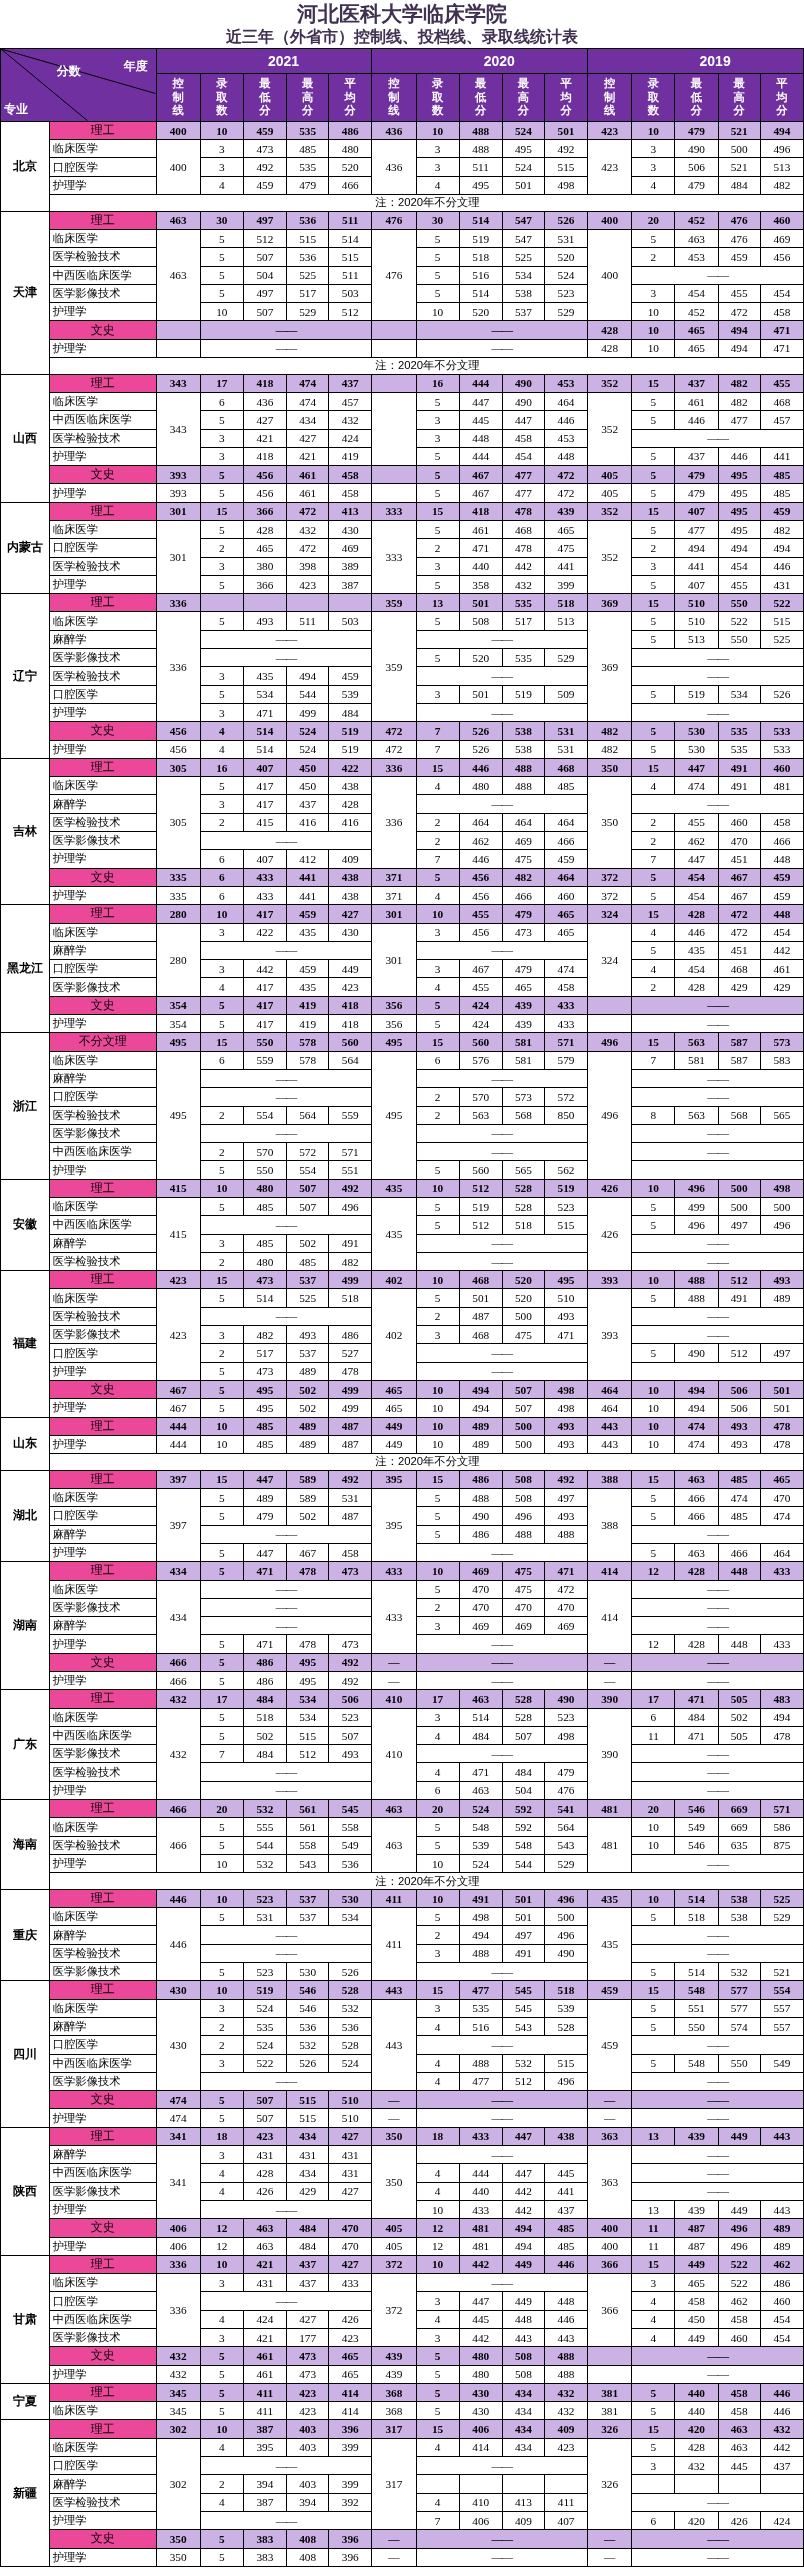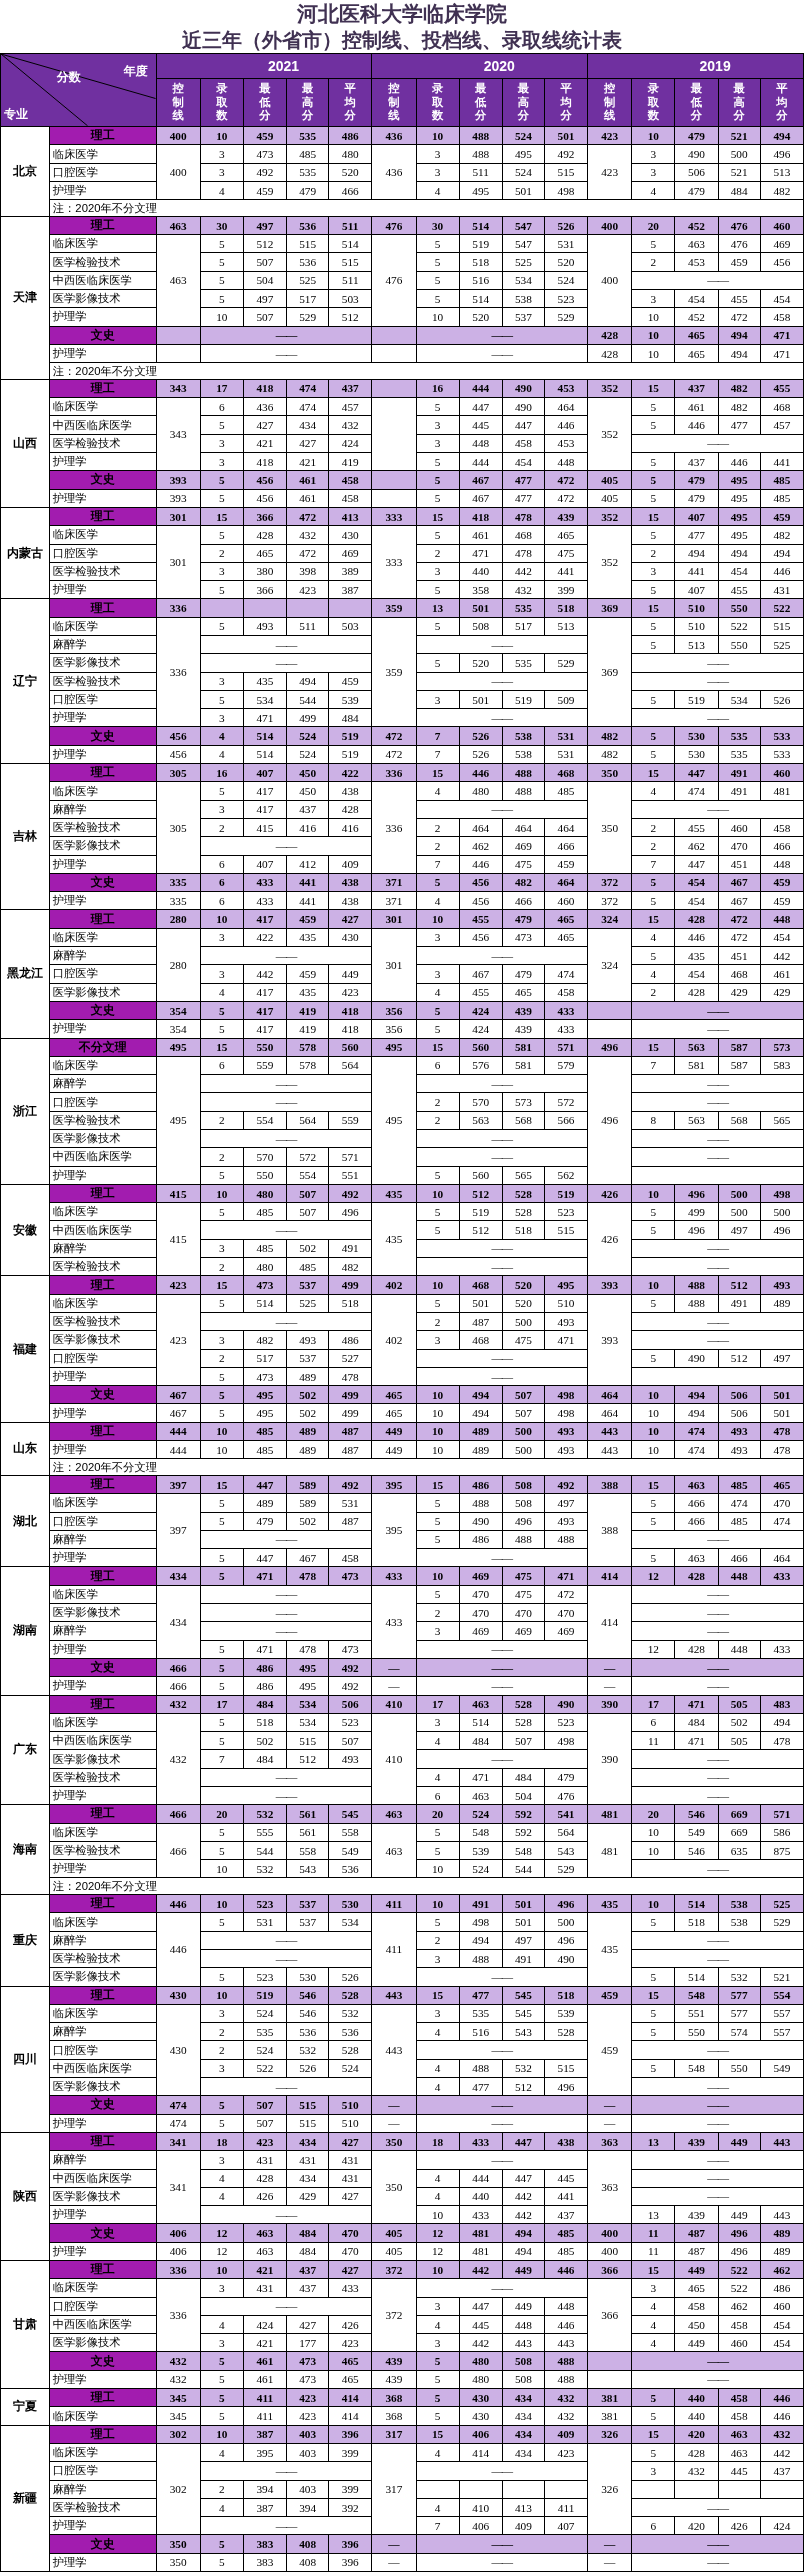--- a/index.html
+++ b/index.html
@@ -1,35 +1,35 @@
 <!DOCTYPE html>
 <html style="font-size:14px"><head>
 <meta charset="utf-8">
 <style>
   html,body{margin:0;padding:0;background:#fff;}
   body{width:804px;font-family:"Liberation Sans",sans-serif;}
   .titleblock{padding-top:0;text-align:center;}
   .titleblock h1{margin:0;font-size:21px;line-height:1.3;color:#403152;font-weight:bold;font-family:"Liberation Sans",sans-serif;}
-  .titleblock h2{margin:0;font-size:20px;line-height:1.3;color:#403152;font-weight:bold;font-family:"Liberation Sans",sans-serif;}
+  .titleblock h2{margin:0;font-size:16px;line-height:1.3;color:#403152;font-weight:bold;font-family:"Liberation Sans",sans-serif;}
   table{border-collapse:collapse;table-layout:fixed;width:804px;}
   th,td{border:0.9px solid #000;text-align:center;padding:0 0.9px;height:17.3px;overflow:hidden;white-space:nowrap;font-size:11.3px;font-family:"Liberation Serif",serif;}
   thead th{background:#7030a0;color:#fff;font-family:"Liberation Sans",sans-serif;padding-left:40px;}
   tr.year-row th{font-size:14px;height:24px;font-weight:bold;}
   tr.metric-row th{height:45px;line-height:1.2;font-weight:bold;font-size:11.3px;padding:0.9px 0;}
   th.corner{position:relative;padding:12px;}
   th.corner svg{position:absolute;left:0;top:0;width:100%;height:100%;}
   th.corner span{position:absolute;font-size:12px;font-weight:bold;color:#fff;}
   .c-top{left:36%;top:20%;}
   .c-right{right:5%;top:12%;}
   .c-bottom{left:2%;bottom:4%;}
   td.sec{background:#ccb1e5;font-weight:bold;}
-  td.seclabel{background:#a21caf;font-weight:bold;font-family:"Liberation Sans",sans-serif;font-size:12px;}
+  td.seclabel{background:#ec4899;font-weight:normal;font-family:"Liberation Sans",sans-serif;font-size:12px;}
   td.provname{font-weight:bold;font-size:12px;font-family:Liberation Sans, sans-serif;margin-top:36px;}
   td.mlabel{text-align:left;padding-left:2.6px;font-family:"Liberation Sans",sans-serif;}
-  td.note{text-align:left;padding-left:2.6px;height:15.6px;font-family:"Liberation Sans",sans-serif;}
+  td.note{text-align:center;padding-left:2.6px;height:15.6px;font-family:"Liberation Sans",sans-serif;}
   td.dashcell{letter-spacing:-0.9px;}
   tr.pfirst>td{border-top:1.7px solid #000;}
 </style>
 </head>
 <body>
 
 <div class="titleblock">
   <h1>河北医科大学临床学院</h1>
   <h2>近三年（外省市）控制线、投档线、录取线统计表</h2>
 </div>
@@ -884,21 +884,21 @@
       </tr>
       <tr>
         <td class="mlabel">医学检验技术</td>
         <td>2</td>
         <td>554</td>
         <td>564</td>
         <td>559</td>
         <td>2</td>
         <td>563</td>
         <td>568</td>
-        <td>566</td>
+        <td>850</td>
         <td>8</td>
         <td>563</td>
         <td>568</td>
         <td>565</td>
       </tr>
       <tr>
         <td class="mlabel">医学影像技术</td>
         <td class="dashcell" colspan="4">——</td>
         <td class="dashcell" colspan="4">——</td>
         <td class="dashcell" colspan="4">——</td>

